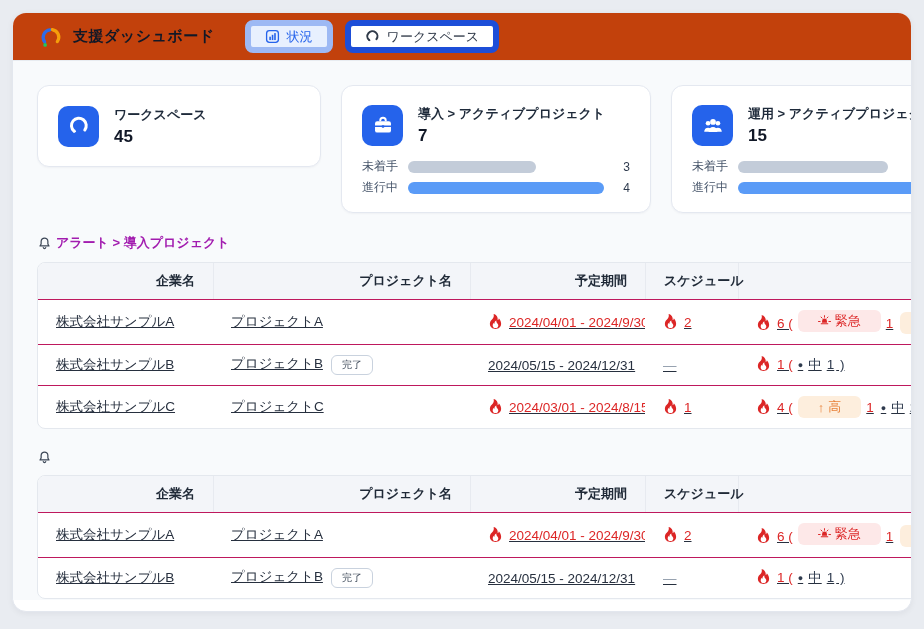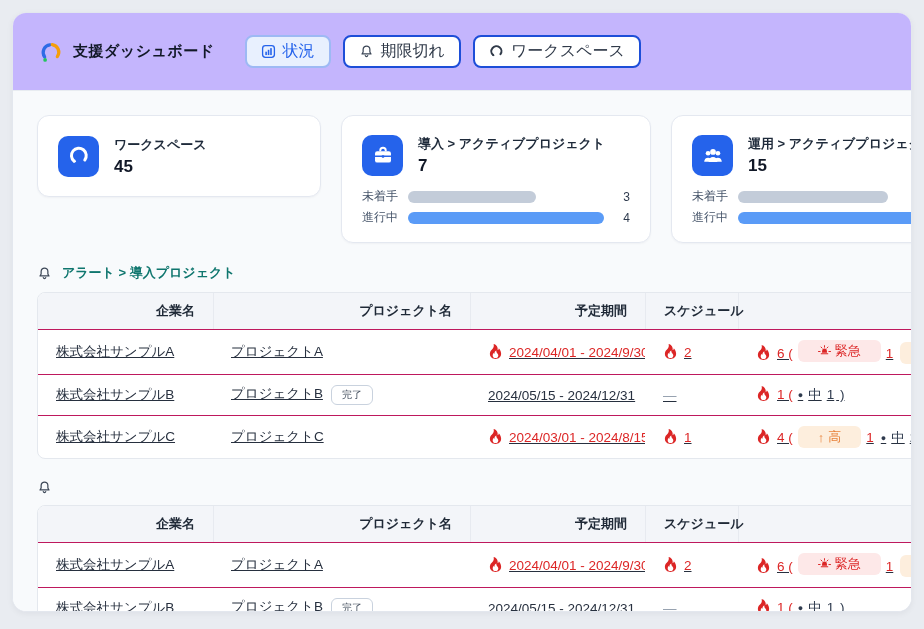--- a/index.html
+++ b/index.html
@@ -13,36 +13,36 @@
     position: absolute; left: 12px; top: 12px;
     width: 900px; height: 600px;
     background: #ffffff;
     border: 1px solid #e3e7ee;
     border-radius: 14px;
     box-shadow: 0 2px 6px rgba(16,24,40,.05);
     overflow: hidden;
   }
   
   .topbar {
-    height: 78px;
+    height: 48px;
     display: flex; align-items: center;
     padding: 0 26px;
     border-bottom: 1px solid #e8ecf1;
-    background: #c4b5fd;
+    background: #c2410c;
   }
   .logo { width: 24px; height: 24px; margin-right: 10px; flex: 0 0 auto; }
   .app-title { font-size: 15px; font-weight: bold; color: #111827; letter-spacing: .5px; }
   .topbar-buttons { display: flex; gap: 12px; margin-left: 30px; }
   .top-btn {
     display: inline-flex; align-items: center; gap: 7px;
     height: 33px; padding: 0 14px;
     border-radius: 8px;
-    border: 2px solid #1d4ed8;
+    border: 6px solid #1d4ed8;
     background: #fff;
-    font-size: 16px; font-weight: 500; color: #303a49;
+    font-size: 13px; font-weight: 500; color: #303a49;
     cursor: pointer;
     font-family: inherit;
   }
   .top-btn.active {
     background: #e8f0fe;
     border-color: #9db9f4;
     color: #2563eb;
   }
   
   .content {
@@ -72,23 +72,23 @@
   .stat-value { font-size: 17px; font-weight: bold; color: #111827; margin-top: 3px; }
   .stat-bars { margin-top: 13px; }
   .bar-row { display: flex; align-items: center; height: 15px; margin-top: 6px; }
   .bar-label { font-size: 12px; color: #46556a; width: 46px; flex: 0 0 auto; white-space: nowrap; }
   .bar-pill { height: 12px; border-radius: 6px; }
   .bar-pill.gray { background: #c3ccd9; }
   .bar-pill.blue { background: #5a9bf7; }
   .bar-value { font-size: 12px; color: #2f3b4e; margin-left: auto; padding-left: 8px; }
   
   .section-title {
-    display: flex; align-items: center; gap: 10px;
+    display: flex; align-items: center; gap: 4px;
     margin: 21px 0 10px 0;
-    font-size: 13px; font-weight: bold; color: #0f766e;
+    font-size: 13px; font-weight: bold; color: #a21caf;
   }
   .alert-table {
     width: 1006px;
     border: 1px solid #e4e8ee;
     border-radius: 8px;
     background: #fff;
     border-collapse: separate; border-spacing: 0;
     overflow: hidden;
     table-layout: fixed;
   }
@@ -151,29 +151,20 @@
       <rect x="1.7" y="1.7" width="12.6" height="12.6" rx="3" stroke="#2563eb" stroke-width="1.4"></rect>
       <rect x="4.6" y="8.2" width="1.7" height="3.6" fill="#2563eb"></rect>
       <rect x="7.2" y="6.2" width="1.7" height="5.6" fill="#2563eb"></rect>
       <rect x="9.8" y="4.4" width="1.7" height="7.4" fill="#2563eb"></rect>
             </svg>
           </span>
           <span>状況</span>
         </button>
         <button class="top-btn">
           <span style="display: inline-flex;">
-            <svg width="15" height="15" viewBox="0 0 16 16" fill="none">
-      <path d="M8 2.2a3.6 3.6 0 0 0-3.6 3.6v2.7L3.2 10.6h9.6L11.6 8.5V5.8A3.6 3.6 0 0 0 8 2.2Z" stroke="#3b4656" stroke-width="1.3" stroke-linejoin="round"></path>
-      <path d="M6.7 12.4a1.35 1.35 0 0 0 2.6 0" stroke="#3b4656" stroke-width="1.3" stroke-linecap="round"></path>
-            </svg>
-          </span>
-          <span>期限切れ</span>
-        </button>
-        <button class="top-btn">
-          <span style="display: inline-flex;">
             <svg width="15" height="15" viewBox="0 0 22 22" fill="none">
       <path d="M6 16.2A7.4 7.4 0 1 1 16.8 15" stroke="#303a49" stroke-width="3" stroke-linecap="round"></path>
       <path d="M5 17.5l3.2-.4-1.3-2.9z" fill="#303a49"></path>
             </svg>
           </span>
           <span>ワークスペース</span>
         </button>
       </div>
   </div>
   <div class="content">

